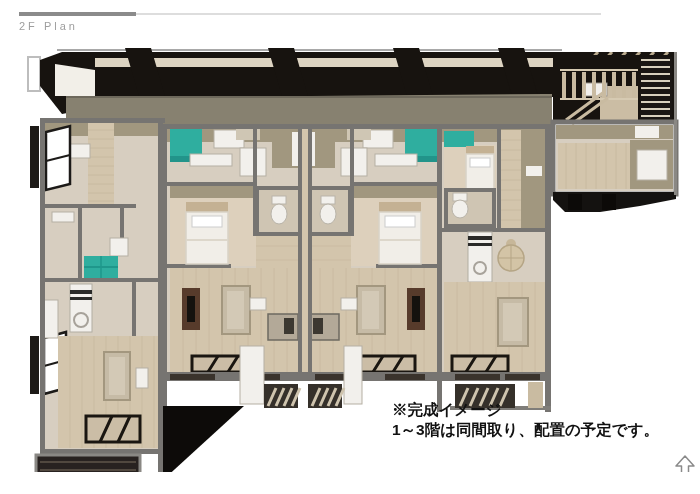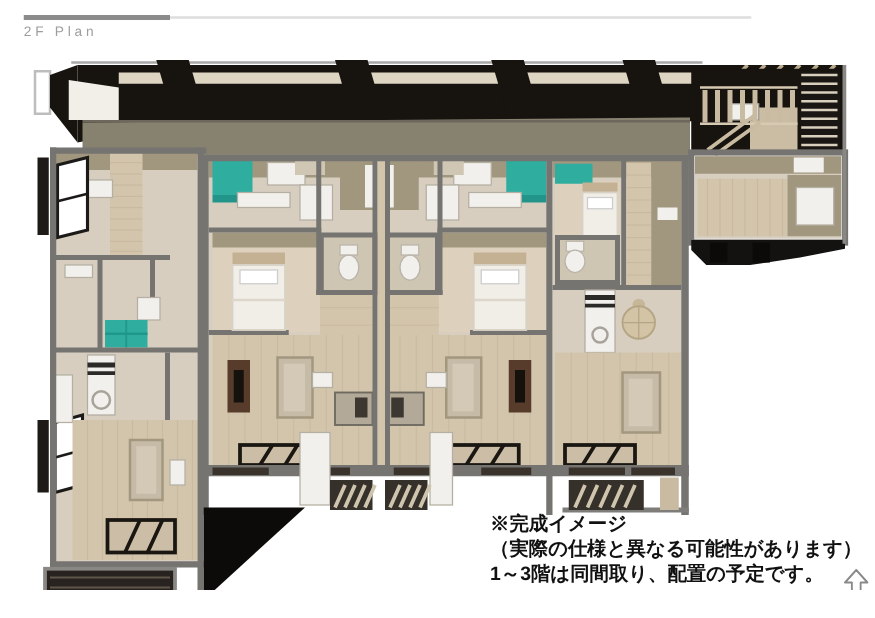--- a/index.html
+++ b/index.html
@@ -3,21 +3,21 @@
 <meta charset="utf-8">
 <style>
   html,body{margin:0;padding:0;background:#fff;}
   #stage{position:relative;width:700px;height:472px;background:#fff;overflow:hidden;
          font-family:"Liberation Sans", sans-serif;}
   
   .hbar-dark{position:absolute;left:19px;top:12px;width:117px;height:4px;background:#8b8b8b;}
   .hbar-light{position:absolute;left:136px;top:13px;width:465px;height:2px;background:#ddd;}
   .ptitle{position:absolute;left:19px;top:20px;font-size:11px;letter-spacing:3px;color:#9e9e9e;}
   
-  .caption{position:absolute;left:392px;top:410px;color:#111;font-size:15.5px;line-height:20px;
+  .caption{position:absolute;left:392px;top:400px;color:#111;font-size:15.5px;line-height:20px;
            font-weight:700;white-space:nowrap;}
   .caption span{display:block;}
   .cap-underline{position:absolute;left:520px;top:480px;width:175px;height:2px;background:#cfcfcf;}
   .cursor{position:absolute;left:675px;top:455px;}
   
   .c-roof{fill:var(--roof-black,#17130f);}
   .c-olive{fill:var(--eave-olive,#878170);}
   .c-wallfill{fill:var(--wall-taupe,#a1977f);}
   .c-beige{fill:var(--floor-beige,#d7cec0);}
   .c-wood{fill:var(--floor-wood,#d3c5ac);}
@@ -357,21 +357,20 @@
         <rect x="455" y="384" width="60" height="24" fill="#35302a"></rect>
         <path d="M460 406L468 388M470 406L478 388M480 406L488 388M490 406L498 388M500 406L508 388" stroke="#cfc4ae" stroke-width="3"></path>
       </g>
       <rect x="528" y="382" width="15" height="26" fill="#c9bba1"></rect>
       <polygon points="163,406 244,406 163,480" class="c-black"></polygon>
     </g>
   </svg>
 
   <div class="caption">
     <span>※完成イメージ</span>
-    <span>（実際の仕様と異なる可能性があります）</span>
     <span>1～3階は同間取り、配置の予定です。</span>
   </div>
   <div class="cap-underline"></div>
 
   <svg class="cursor" width="20" height="26" viewBox="0 0 20 26">
     <polygon points="10,1 1,11 6.5,11 6.5,22 13.5,22 13.5,11 19,11" fill="#ffffff" stroke="#8a8a8a" stroke-width="1.5" stroke-linejoin="round"></polygon>
   </svg>
 
 </div>
 

